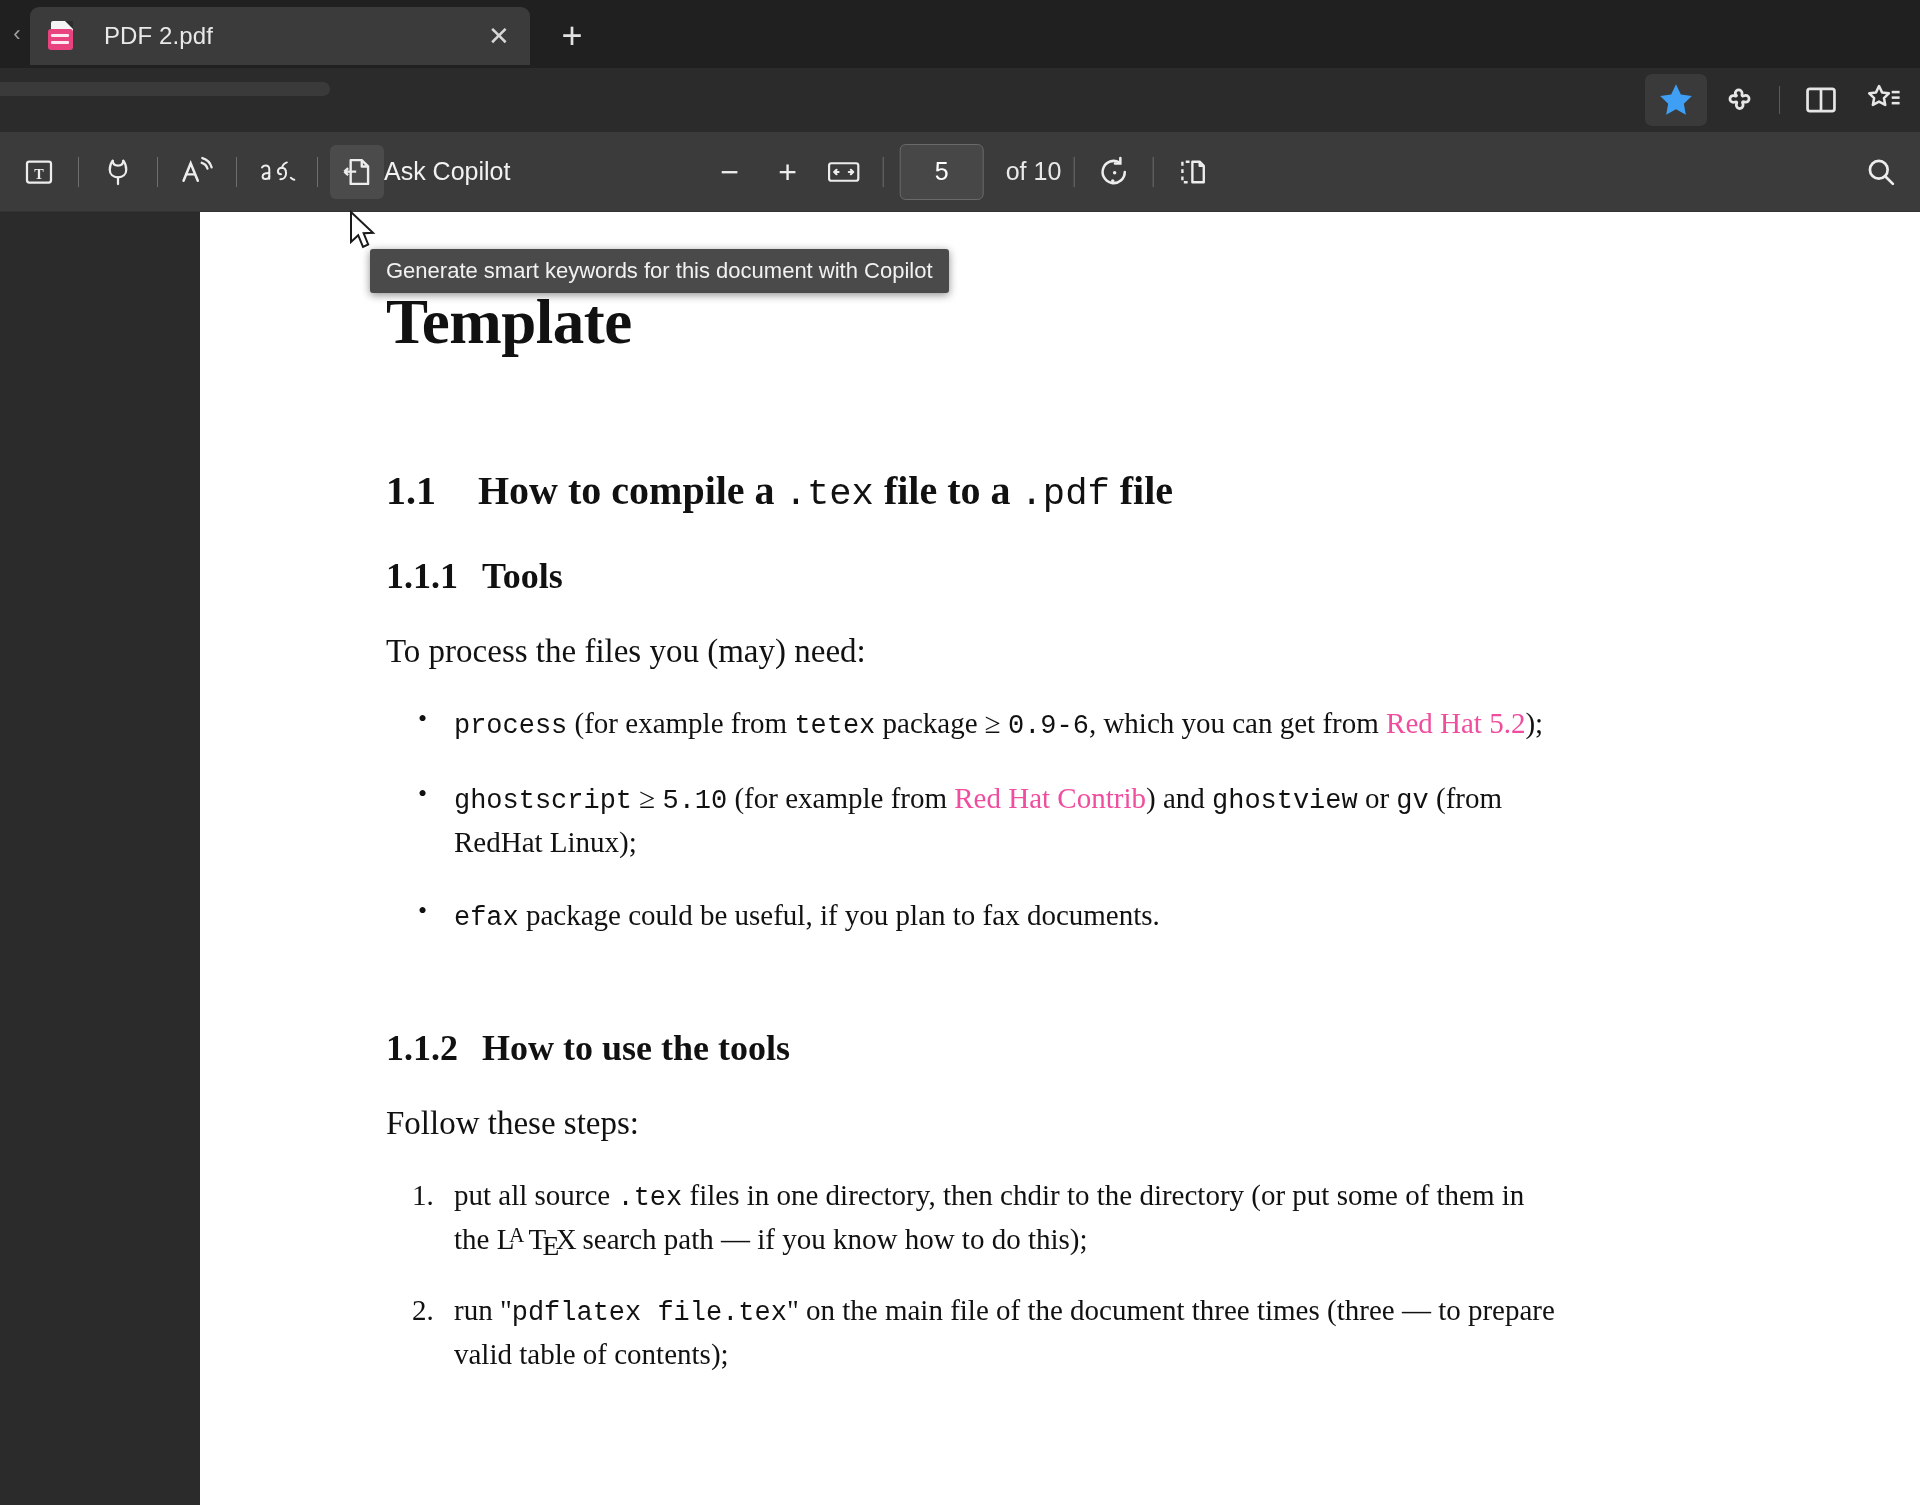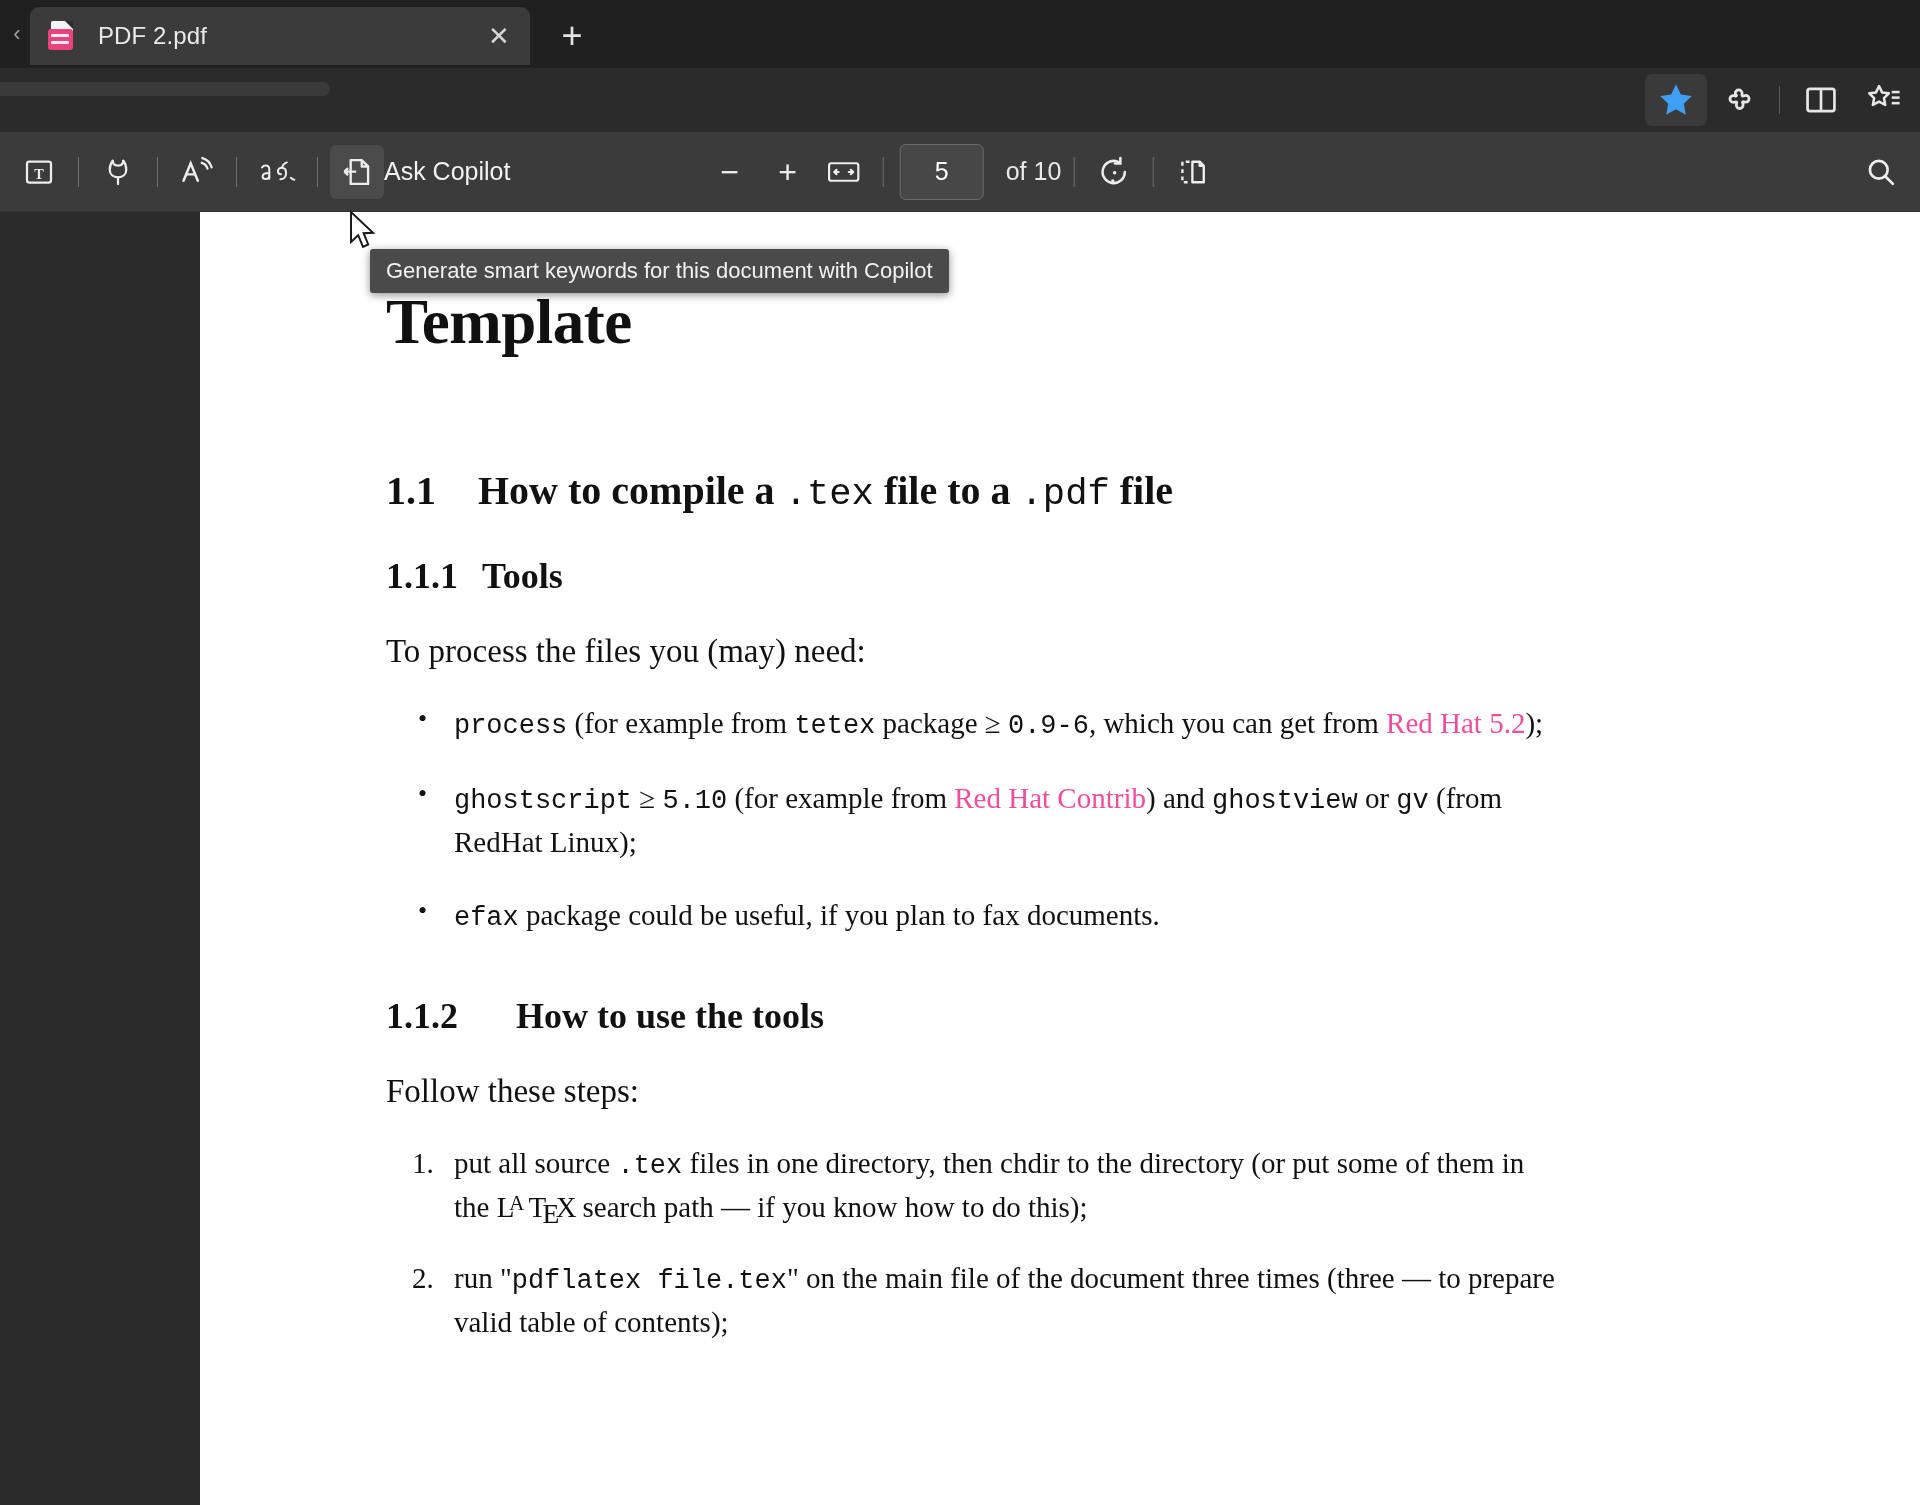--- a/index.html
+++ b/index.html
@@ -17,21 +17,21 @@
     height: 68px; background: #202020; display: flex; align-items: flex-end;
     padding-left: 4px; position: relative;
   }
   .tab-back-chevron {
     width: 26px; height: 68px; display: flex; align-items: center; justify-content: center;
     color: #c8c8c8; font-size: 22px; opacity: .75;
   }
   .tab {
     width: 500px; height: 58px; background: #3b3b3b;
     border-radius: 9px 9px 0 0;
-    display: flex; align-items: center; padding: 0 14px 0 18px; gap: 20px;
+    display: flex; align-items: center; padding: 0 14px 0 18px; gap: 26px;
     position: relative; margin-bottom: 3px;
   }
   .tab-favicon {
     width: 30px; height: 32px; position: relative; flex: none;
   }
   .tab-favicon .page {
     position: absolute; left: 3px; top: 1px; width: 22px; height: 27px;
     background: #f4f4f4; border-radius: 2px;
   }
   .tab-favicon .fold {
@@ -143,21 +143,21 @@
   .h2 {
     font-size: 40px; font-weight: bold; margin-top: 108px;
     display: flex; align-items: baseline; gap: 0; white-space: nowrap;
   }
   .h2 .num { width: 92px; flex: none; }
   .h3 {
     font-size: 36px; font-weight: bold; margin-top: 40px;
     display: flex; align-items: baseline;
   }
   .h3 .num { width: 96px; flex: none; }
-  .h3.spaced { margin-top: 56px; gap: 34px; }
+  .h3.spaced { margin-top: 88px; }
   .para { font-size: 33px; margin-top: 36px; }
   .mono { font-family: "Liberation Mono", monospace; font-weight: normal; font-size: 0.93em; }
   .pink { color: #ef4d9e; }
 
   ul.bullets { list-style: none; margin-top: 32px; }
   ul.bullets > li {
     position: relative; font-size: 29px; line-height: 1.47;
     padding-left: 68px; margin-bottom: 30px; max-width: 1180px;
   }
   ul.bullets > li::before {

